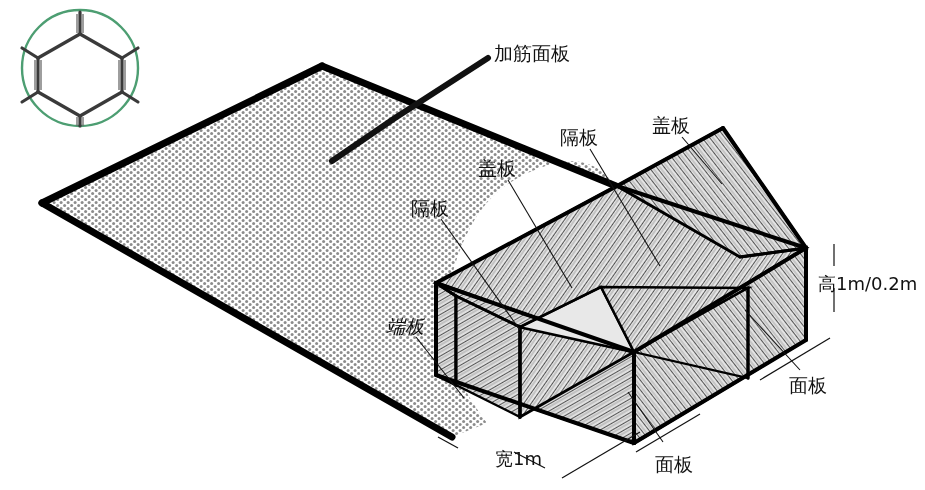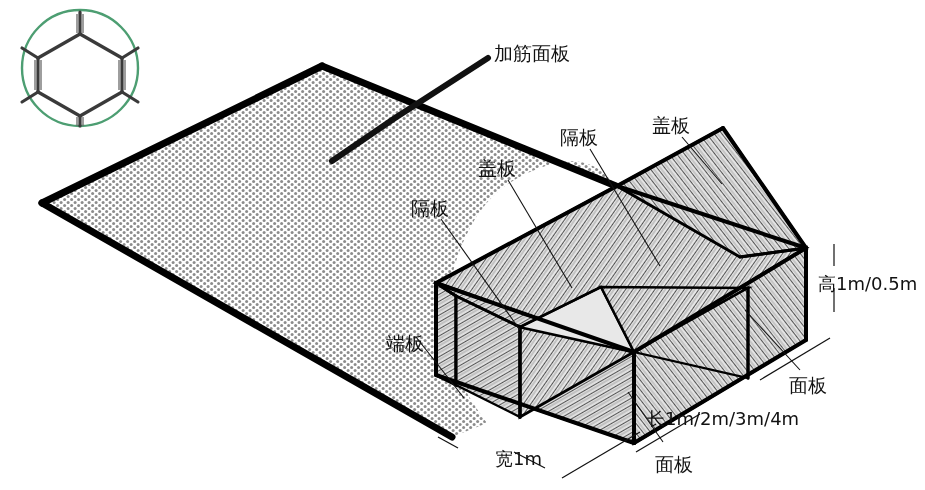--- a/index.html
+++ b/index.html
@@ -157,20 +157,19 @@
           <path d="M83,117 L83,126"></path>
     </g>
   </g>
 </svg>
 
 <div class="lbl" style="left:494px;top:44px;">加筋面板</div>
 <div class="lbl" style="left:411px;top:199px;">隔板</div>
 <div class="lbl" style="left:478px;top:159px;">盖板</div>
 <div class="lbl" style="left:560px;top:128px;">隔板</div>
 <div class="lbl" style="left:652px;top:116px;">盖板</div>
-<div class="lbl" style="left:386px;top:334px;">端板</div>
-<div class="lbl dim" style="left:818px;top:275px;">高1m/0.5m</div>
+<div class="lbl" style="left:386px;top:317px;font-style:italic;">端板</div>
+<div class="lbl dim" style="left:818px;top:275px;">高1m/0.2m</div>
 <div class="lbl" style="left:789px;top:376px;">面板</div>
-<div class="lbl dimm" style="left:647px;top:410px;">长1m/2m/3m/4m</div>
 <div class="lbl" style="left:655px;top:455px;">面板</div>
 <div class="lbl dimm" style="left:452px;top:450px;margin-left:43px;">宽1m</div>
 
 </div>
 
 </body></html>

